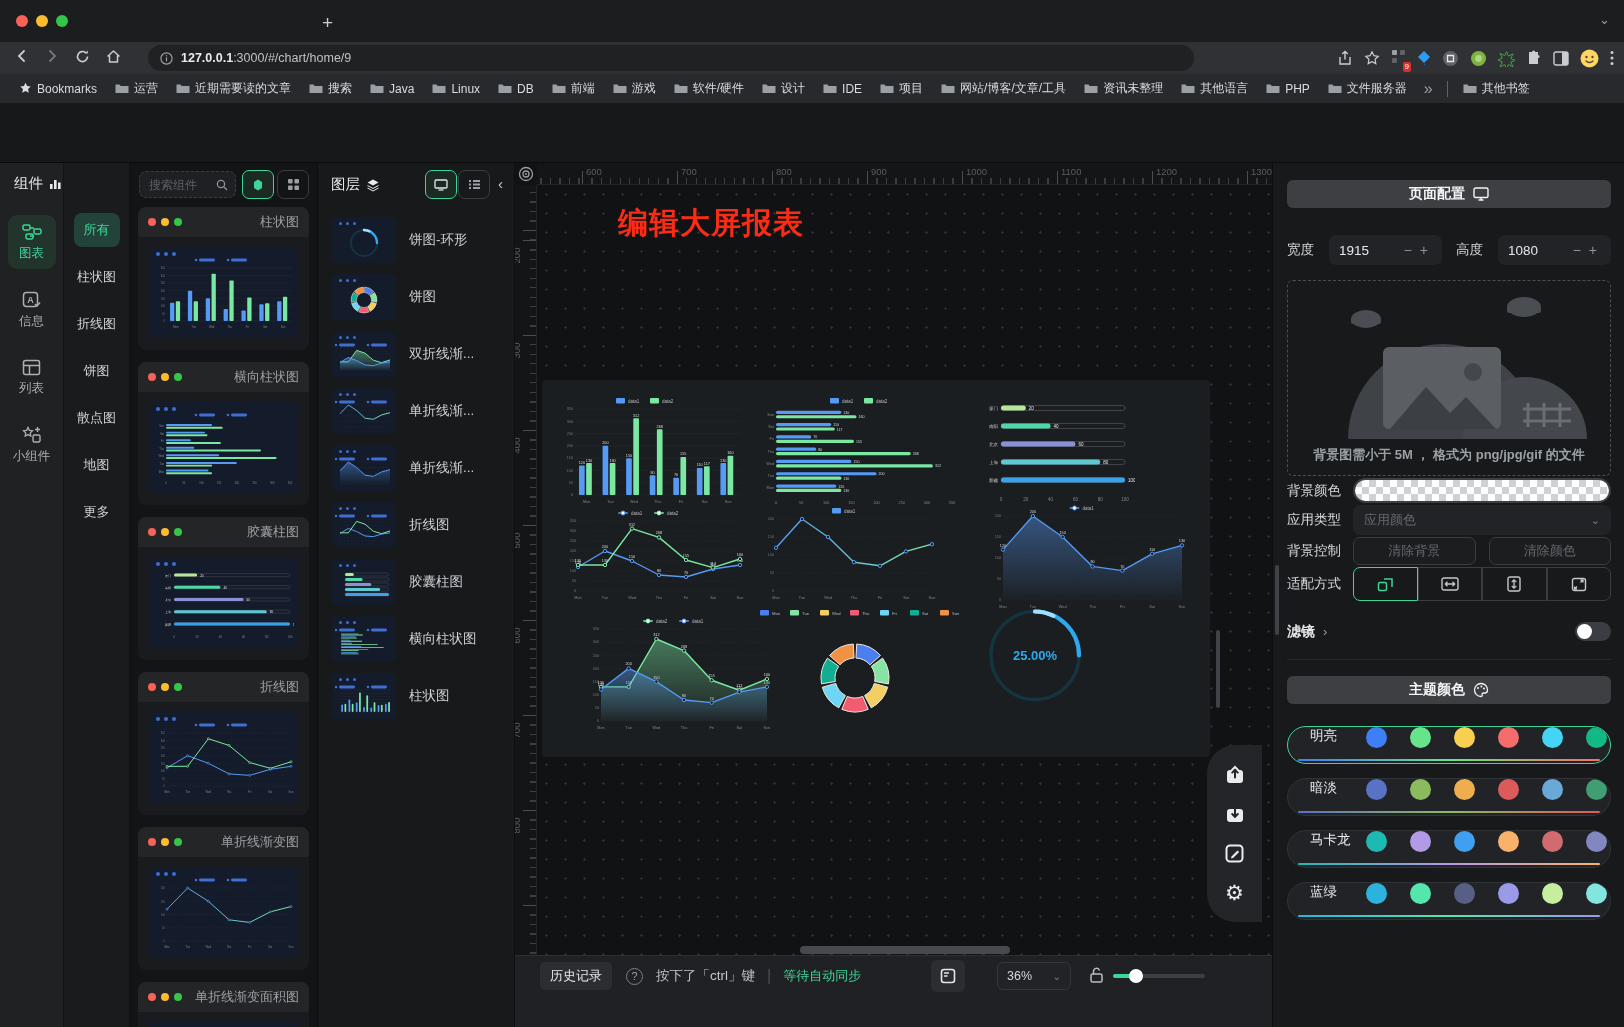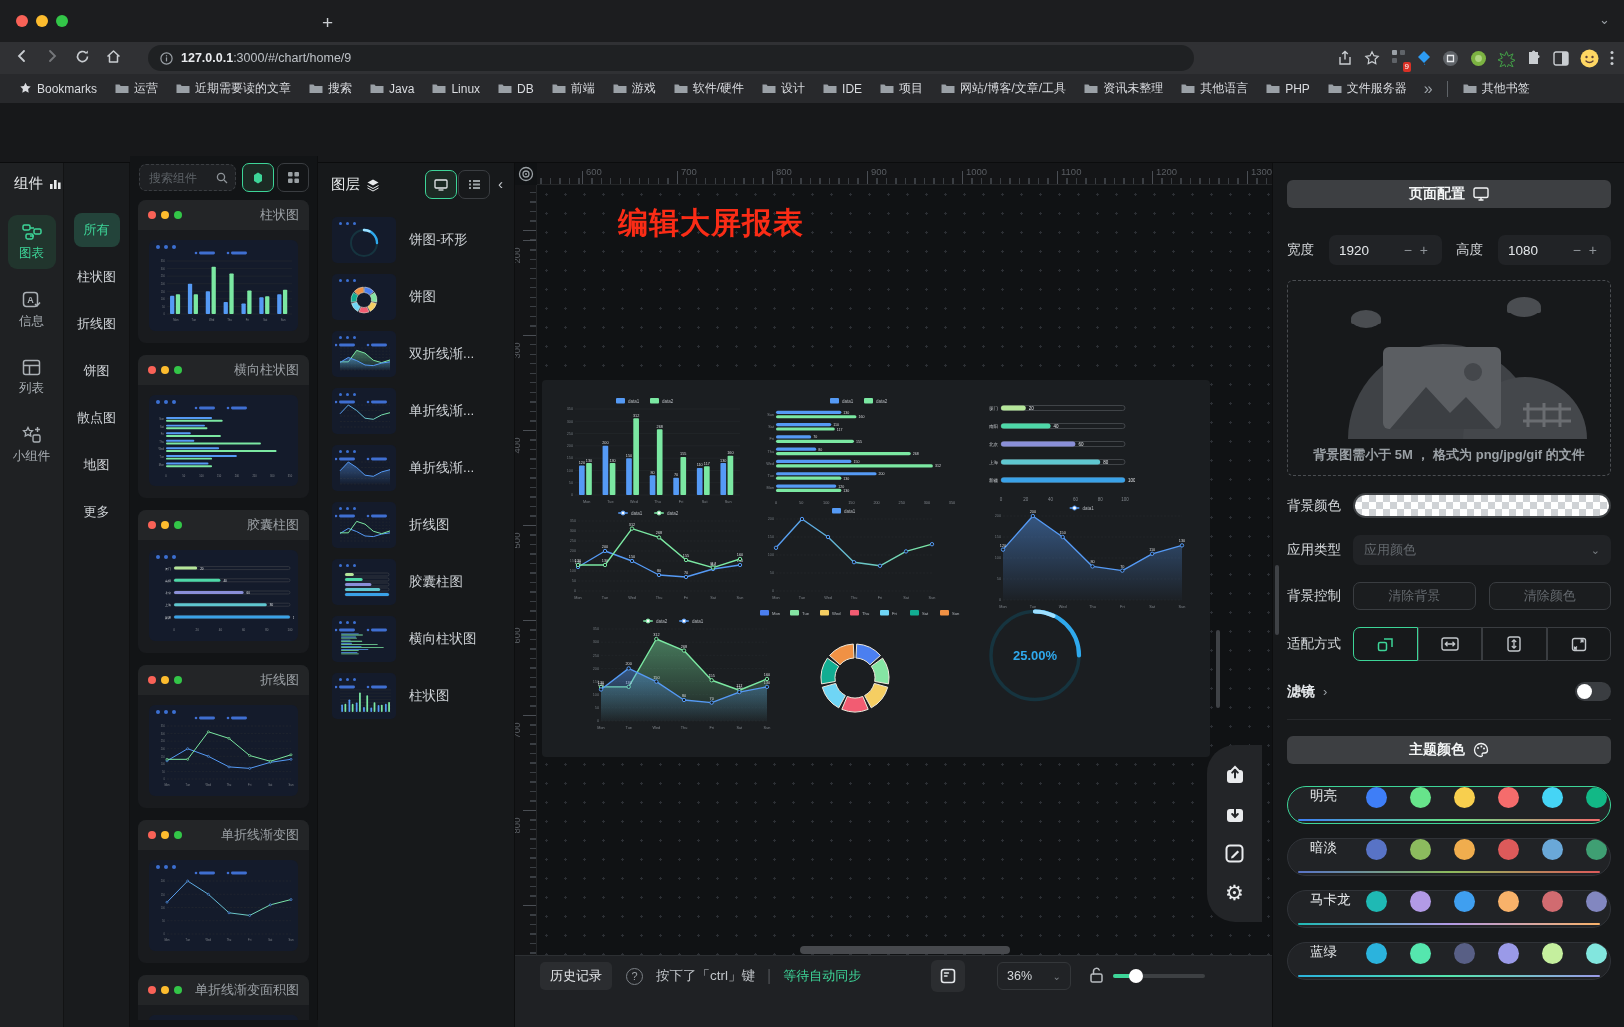--- a/index.html
+++ b/index.html
@@ -39,21 +39,21 @@
   .tbicon{position:absolute;top:122px;color:#e4e7ea;}
   .avatar{position:absolute;left:1479px;top:119px;width:29px;height:29px;border-radius:50%;background:#f6d7b6;overflow:hidden;}
   
   .rail{position:absolute;left:0;top:163px;width:64px;height:864px;background:#1f2123;border-right:1px solid #121314;}
   .panelheader-left{position:absolute;left:14px;top:174px;font-size:14.5px;color:#e8eaec;display:flex;gap:6px;align-items:center;z-index:5;}
   .railitem{width:48px;margin:0 auto 14px;border-radius:9px;padding:8px 0 7px;display:flex;flex-direction:column;align-items:center;gap:4px;color:#aab0b5;font-size:12.5px;}
   .railitem.active{background:#21352d;color:#3dd598;}
   .cats{position:absolute;left:64px;top:163px;width:66px;height:864px;background:#191b1d;border-right:1px solid #101112;padding-top:50px;}
   .catitem{width:46px;margin:0 auto 13px;text-align:center;font-size:13px;color:#cfd3d7;padding:8px 0;border-radius:8px;}
   .catitem.active{background:#23433a;color:#3dd598;}
-  .comps{position:absolute;left:130px;top:156px;width:188px;height:864px;background:#121416;border-right:1px solid #0d0e0f;overflow:hidden;}
+  .comps{position:absolute;left:130px;top:163px;width:188px;height:864px;background:#121416;border-right:1px solid #0d0e0f;overflow:hidden;}
   .compshead{position:relative;height:44px;}
   .searchpill{position:absolute;left:9px;top:8px;width:97px;height:27px;background:#1e2023;border:1px dashed #3a3d41;border-radius:7px;display:flex;align-items:center;padding:0 7px;gap:5px;}
   .searchpill input{background:transparent;border:0;outline:0;width:64px;font-size:12px;color:#c6cace;}
   .searchpill input::placeholder{color:#5c6166;}
   .viewbtn{position:absolute;top:7px;width:32px;height:29px;border:1px solid #3a3d41;border-radius:7px;display:flex;align-items:center;justify-content:center;}
   .viewbtn.sel{border-color:#3dd598;background:#1c2a24;}
   .card{margin:0 8px 12px;border-radius:8px;overflow:hidden;background:#191b1e;}
   .cardhead{height:30px;background:#232527;display:flex;align-items:center;padding:0 10px;}
   .carddots{display:flex;gap:5px;}
   .carddots i{width:8px;height:8px;border-radius:50%;}
@@ -106,21 +106,21 @@
   .rp-scroll{position:absolute;left:2px;top:402px;width:4px;height:70px;border-radius:2px;background:#3f4246;}
   .sectionbar{height:28px;background:#3d3f42;border-radius:6px;display:flex;align-items:center;justify-content:center;gap:8px;font-size:14px;font-weight:700;color:#f2f4f5;}
   .dimrow{display:flex;align-items:center;margin-top:27px;}
   .dimlabel{font-size:13.5px;color:#d5d8db;width:42px;}
   .stepper{flex:1;height:30px;background:#212326;border-radius:7px;display:flex;align-items:center;padding:0 10px;margin-right:14px;}
   .stepper:last-child{margin-right:0;}
   .stepper .val{flex:1;font-size:13.5px;color:#e4e7ea;}
   .stepper .sbtn{color:#8f9499;font-size:14px;padding:0 4px;}
   .uploadbox{margin-top:15px;height:196px;border:1px dashed #4a4d51;border-radius:6px;position:relative;overflow:hidden;font-weight:bold;}
   .uploadhint{position:absolute;left:0;right:0;bottom:11px;text-align:center;font-size:13px;color:#9aa0a5;}
-  .rprow{display:flex;align-items:center;margin-top:17px;justify-content:center;}
+  .rprow{display:flex;align-items:center;margin-top:2px;justify-content:center;}
   .rplabel{width:66px;font-size:13.5px;color:#d5d8db;flex-shrink:0;}
   .checker{flex:1;height:25px;border-radius:13px;border:2px solid #3d4043;background-image:conic-gradient(#fff 0 25%,#cfd2d5 0 50%,#fff 0 75%,#cfd2d5 0);background-size:14px 14px;}
   .selectbox{flex:1;height:30px;background:#212326;border-radius:7px;display:flex;align-items:center;justify-content:space-between;padding:0 11px;font-size:13px;color:#64696e;}
   .ghostbtn{flex:1;height:28px;border:1px solid #3a3d41;border-radius:7px;display:flex;align-items:center;justify-content:center;font-size:13px;color:#64696e;background:#1b1d1f;}
   .fitgroup{flex:1;display:flex;}
   .fitbtn{flex:1;height:34px;border:1px solid #3a3d41;display:flex;align-items:center;justify-content:center;color:#c3c7cb;}
   .fitbtn:first-child{border-radius:7px 0 0 7px;}
   .fitbtn:last-child{border-radius:0 7px 7px 0;}
   .fitbtn.sel{border-color:#3dd598;color:#3dd598;}
   .filterrow{display:flex;align-items:center;margin-top:21px;}
@@ -1507,21 +1507,21 @@
     <div class="sectionbar">
       <span>页面配置</span>
       <svg width="16" height="14" viewBox="0 0 16 14">
           <rect x="1" y="1" width="14" height="9.5" rx="1.5" stroke="#f2f4f5" fill="none" stroke-width="1.4"></rect>
           <path d="M5.5 13h5M8 10.5V13" stroke="#f2f4f5" stroke-width="1.4"></path>
         </svg>
     </div>
     <div class="dimrow">
       <span class="dimlabel">宽度</span>
       <span class="stepper">
-        <span class="val">1920</span>
+        <span class="val">1915</span>
         <span class="sbtn">−</span>
         <span class="sbtn">+</span>
       </span>
       <span class="dimlabel">高度</span>
       <span class="stepper">
         <span class="val">1080</span>
         <span class="sbtn">−</span>
         <span class="sbtn">+</span>
       </span>
     </div>

